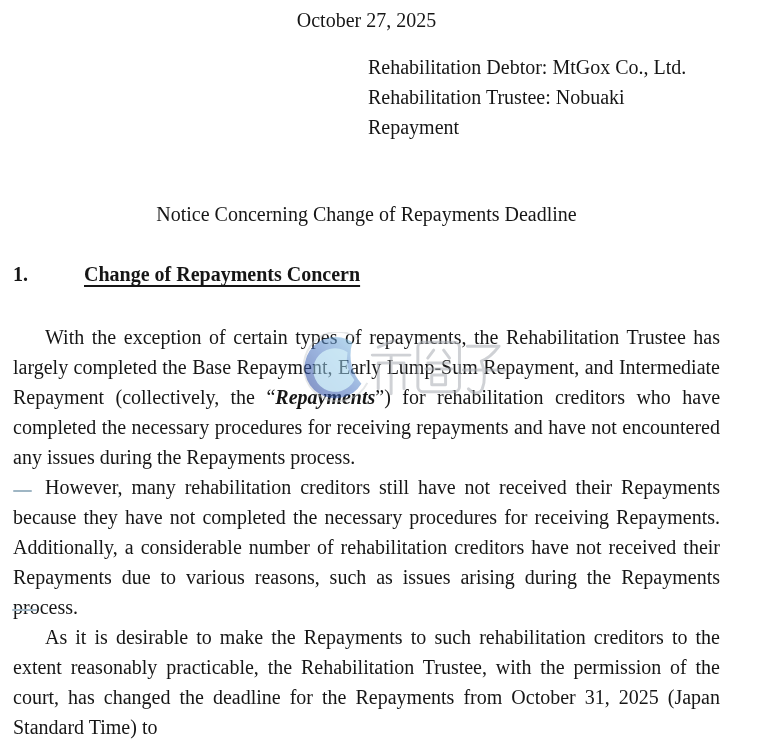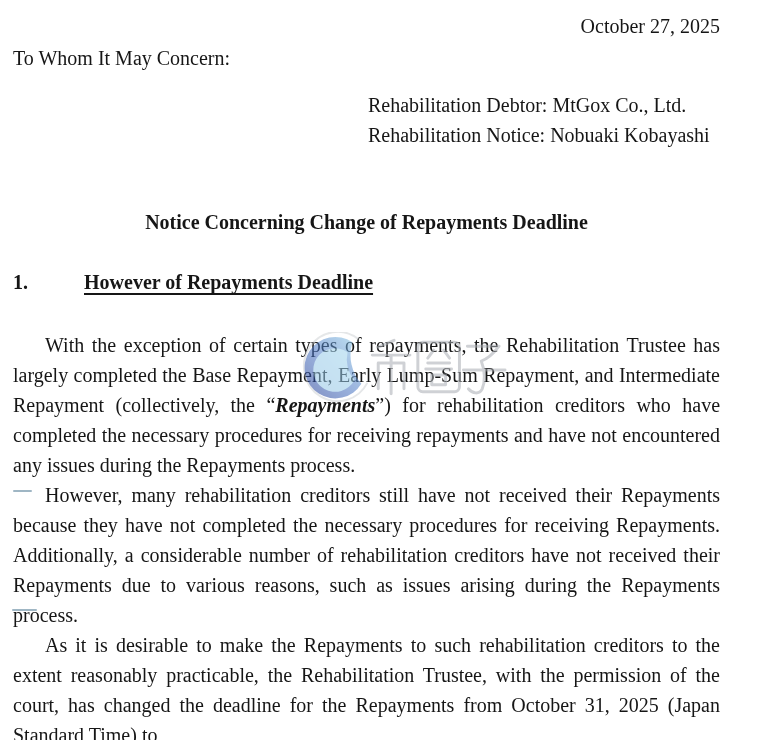--- a/index.html
+++ b/index.html
@@ -16,39 +16,39 @@
     overflow: hidden;
     background: #ffffff;
   }
   .content {
     position: absolute;
     left: 13px; top: 0;
     width: 707px;
     font-size: 20px;
   }
   .date {
-    padding-top: 14px;
+    padding-top: 8px;
     line-height: 24px;
-    text-align: right;
+    text-align: center;
   }
   .salutation {
     margin-top: 8px;
     line-height: 24px;
   }
   .sender {
     margin-top: 20px;
     margin-left: 355px;
     line-height: 30px;
   }
   .sender .attorney { padding-left: 190px; }
   .title {
     margin-top: 60px;
     line-height: 24px;
     text-align: center;
-    font-weight: bold;
+    font-weight: normal;
   }
   .section-heading {
     margin-top: 36px;
     line-height: 24px;
     font-weight: bold;
     display: flex;
   }
   .sec-num { width: 71px; flex: 0 0 71px; }
   .sec-title {
     text-decoration: underline;
@@ -82,32 +82,31 @@
   .dash2 { left: 12px; top: 609px; width: 25px; }
 </style>
 </head>
 <body>
 
 <div class="page">
   <div class="content">
 
     <div class="date">October 27, 2025</div>
 
-    <div class="salutation">To Whom It May Concern:</div>
 
     <div class="sender">
       <div>Rehabilitation Debtor: MtGox Co., Ltd.</div>
-      <div>Rehabilitation Notice: Nobuaki Kobayashi</div>
+      <div>Rehabilitation Trustee: Nobuaki Repayment</div>
     </div>
 
     <div class="title">Notice Concerning Change of Repayments Deadline</div>
 
     <div class="section-heading">
       <span class="sec-num">1.</span>
-      <span class="sec-title">However of Repayments Deadline</span>
+      <span class="sec-title">Change of Repayments Concern</span>
     </div>
 
     <div class="body-text">
         <p><span>With the exception of certain types of repayments, the Rehabilitation Trustee has largely completed the Base Repayment, Early Lump-Sum Repayment, and Intermediate Repayment (collectively, the “</span><span class="b">Repayments</span><span>”) for rehabilitation creditors who have completed the necessary procedures for receiving repayments and have not encountered any issues during the Repayments process.</span></p>
         <p><span>However, many rehabilitation creditors still have not received their Repayments because they have not completed the necessary procedures for receiving Repayments. Additionally, a considerable number of rehabilitation creditors have not received their Repayments due to various reasons, such as issues arising during the Repayments process.</span></p>
         <p><span>As it is desirable to make the Repayments to such rehabilitation creditors to the extent reasonably practicable, the Rehabilitation Trustee, with the permission of the court, has changed the deadline for the Repayments from October 31, 2025 (Japan Standard Time) to </span></p>
       </div>
 
   </div>
 

